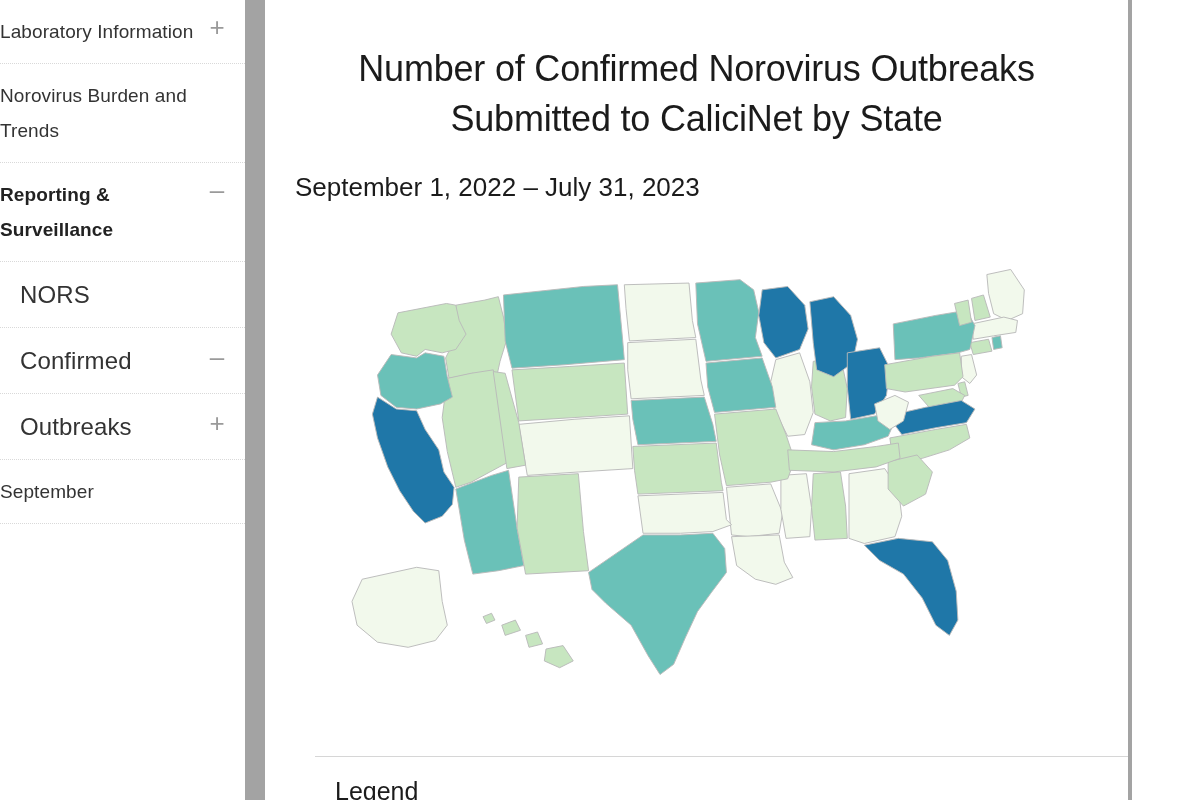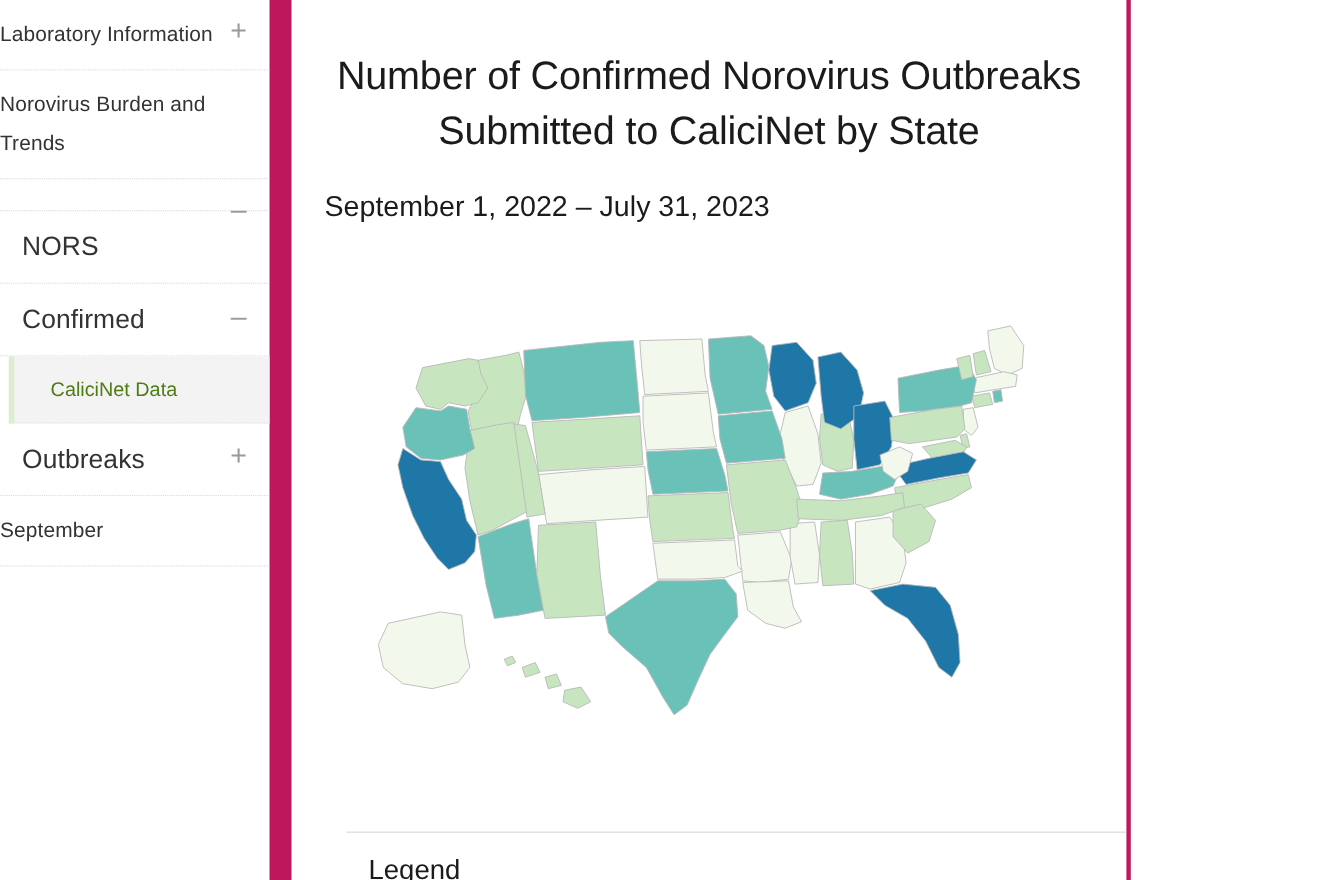--- a/index.html
+++ b/index.html
@@ -7,23 +7,23 @@
     padding: 0;
     width: 1200px;
     height: 800px;
     overflow: hidden;
     background: #ffffff;
     font-family: "Liberation Sans", sans-serif;
   }
 
   #page {
     position: relative;
-    width: 1028px;
+    width: 1132px;
     height: 800px;
-    background: #be185d;
+    background: #a3a3a3;
     overflow: hidden;
   }
 
   
   #sidebar {
     position: absolute;
     left: -20px;           
     top: 0;
     width: 265px;
     height: 800px;
@@ -178,36 +178,34 @@
     <div class="nav-item">
       <span class="nav-label">Laboratory Information</span>
       <span class="toggle-icon">+</span>
     </div>
 
     <div class="nav-item">
       <span class="nav-label">Norovirus Burden and Trends</span>
     </div>
 
     <div class="nav-item">
+      <span class="nav-label bold">Reporting &amp; Surveillance</span>
       <span class="toggle-icon">–</span>
     </div>
 
     <div class="nav-sub">
       <span class="nav-label">NORS</span>
     </div>
 
     <div class="nav-sub no-rule">
       <span class="nav-label">Confirmed</span>
       <span class="toggle-icon">–</span>
     </div>
 
     <div class="nav-group">
-      <div class="nav-leaf active">
-        <span class="leaf-label">CaliciNet Data</span>
-      </div>
     </div>
 
     <div class="nav-sub">
       <span class="nav-label">Outbreaks</span>
       <span class="toggle-icon">+</span>
     </div>
 
     <div class="nav-item">
       <span class="nav-label">September</span>
     </div>

